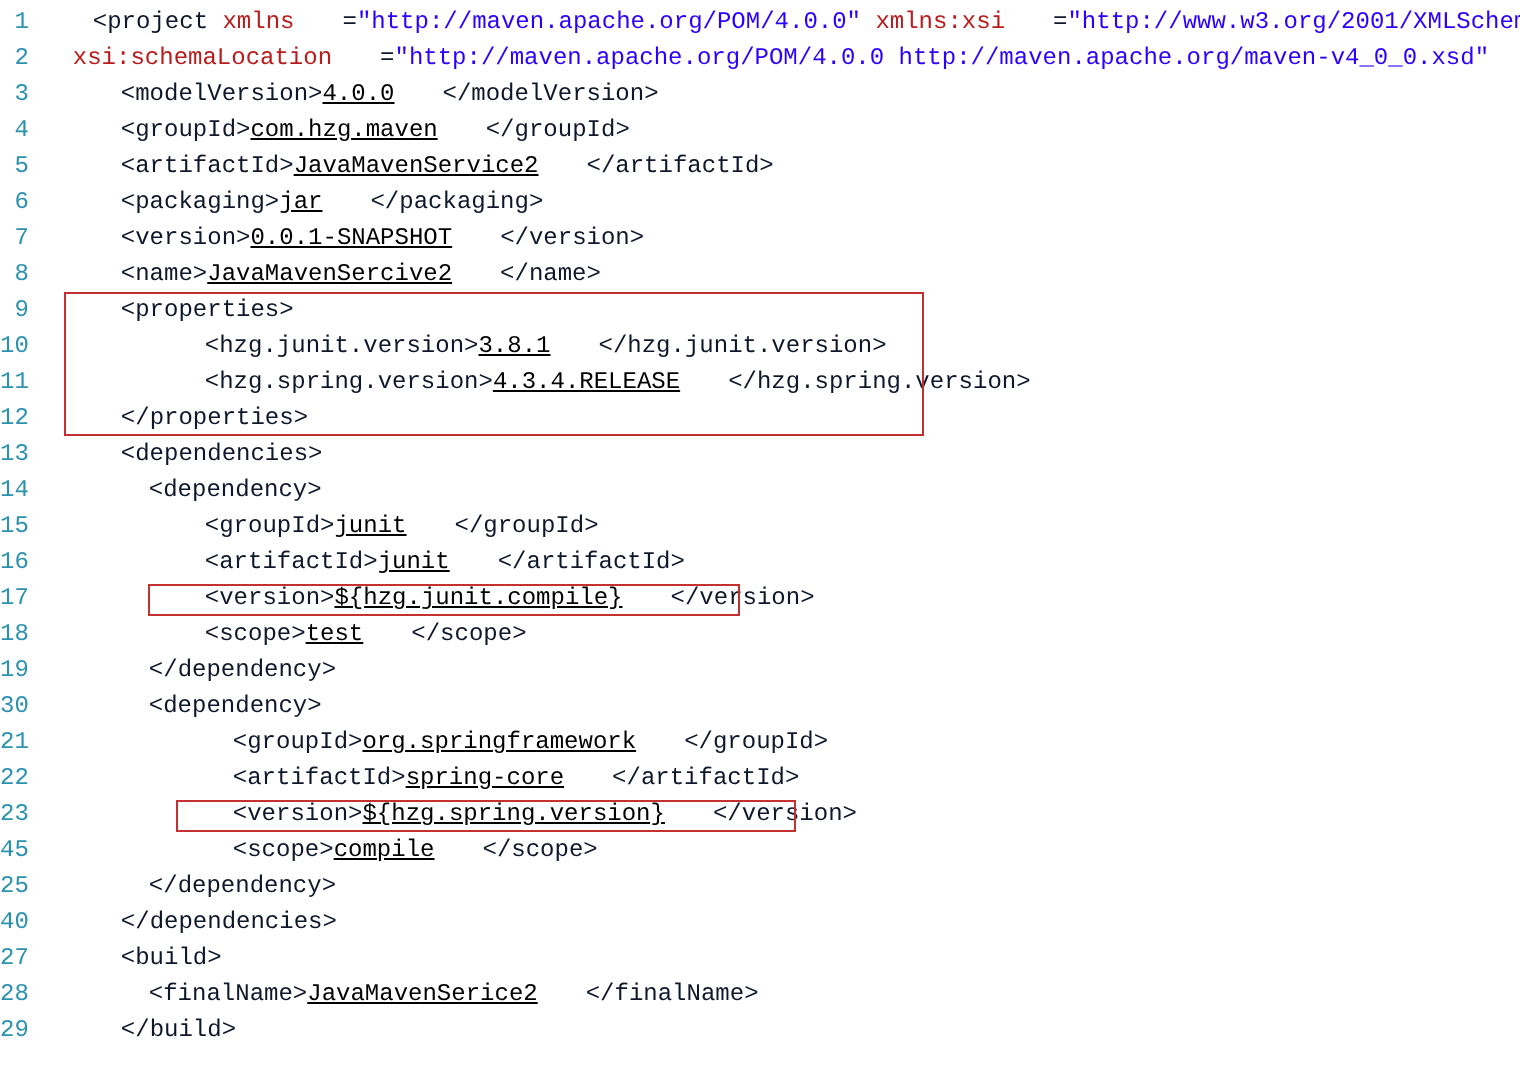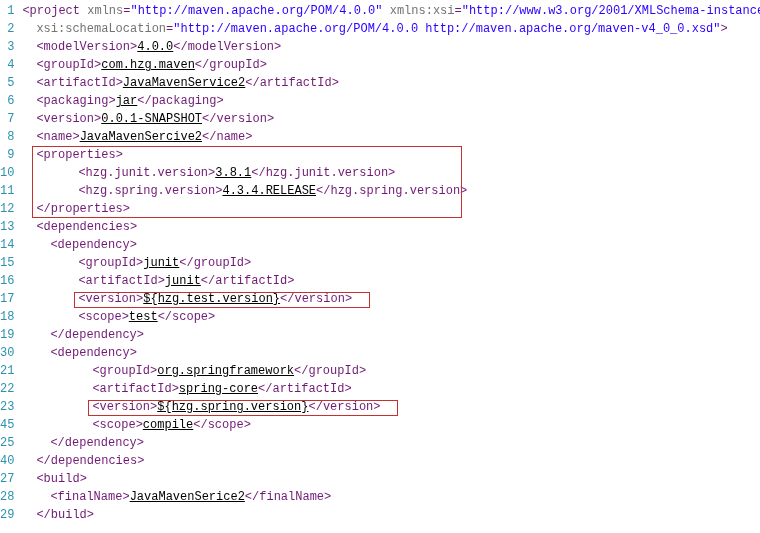--- a/index.html
+++ b/index.html
@@ -24,22 +24,22 @@
   .gutter div { height: 18px; }
   .code {
     flex: 1;
     position: relative;
   }
   .line { height: 18px; white-space: pre; }
   .ind1 { padding-left: 14px; }
   .ind2 { padding-left: 28px; }
   .ind3 { padding-left: 56px; }
   .ind4 { padding-left: 70px; }
-  .tag   { color: #701a75; }
-  .attr  { color: #737373; margin-top: 36px; }
+  .tag   { color: #0f172a; margin-left: 24px; }
+  .attr  { color: #b91c1c; margin-top: 36px; }
   .str   { color: #2a00ff; }
   .txt   { color: #000000; text-decoration: underline; }
   .box {
     position: absolute;
     border: 1px solid #c53030;
     pointer-events: none;
   }
   .box1 { left: 10px; top: 144px;  width: 430px; height: 72px; }
   .box2 { left: 52px; top: 290px;  width: 296px; height: 16px; }
   .box3 { left: 66px; top: 398px;  width: 310px; height: 16px; }
@@ -110,21 +110,21 @@
     <div class="line ind1"><span class="tag">&lt;/<span>properties</span>&gt;</span></div>
 
     <div class="line ind1"><span class="tag">&lt;<span>dependencies</span>&gt;</span></div>
 
     <div class="line ind2"><span class="tag">&lt;<span>dependency</span>&gt;</span></div>
 
     <div class="line ind3"><span class="tag">&lt;<span>groupId</span>&gt;</span><span class="txt">junit</span><span class="tag">&lt;/<span>groupId</span>&gt;</span></div>
 
     <div class="line ind3"><span class="tag">&lt;<span>artifactId</span>&gt;</span><span class="txt">junit</span><span class="tag">&lt;/<span>artifactId</span>&gt;</span></div>
 
-    <div class="line ind3"><span class="tag">&lt;<span>version</span>&gt;</span><span class="txt">${hzg.test.version}</span><span class="tag">&lt;/<span>version</span>&gt;</span></div>
+    <div class="line ind3"><span class="tag">&lt;<span>version</span>&gt;</span><span class="txt">${hzg.junit.compile}</span><span class="tag">&lt;/<span>version</span>&gt;</span></div>
 
     <div class="line ind3"><span class="tag">&lt;<span>scope</span>&gt;</span><span class="txt">test</span><span class="tag">&lt;/<span>scope</span>&gt;</span></div>
 
     <div class="line ind2"><span class="tag">&lt;/<span>dependency</span>&gt;</span></div>
 
     <div class="line ind2"><span class="tag">&lt;<span>dependency</span>&gt;</span></div>
 
     <div class="line ind4"><span class="tag">&lt;<span>groupId</span>&gt;</span><span class="txt">org.springframework</span><span class="tag">&lt;/<span>groupId</span>&gt;</span></div>
 
     <div class="line ind4"><span class="tag">&lt;<span>artifactId</span>&gt;</span><span class="txt">spring-core</span><span class="tag">&lt;/<span>artifactId</span>&gt;</span></div>

